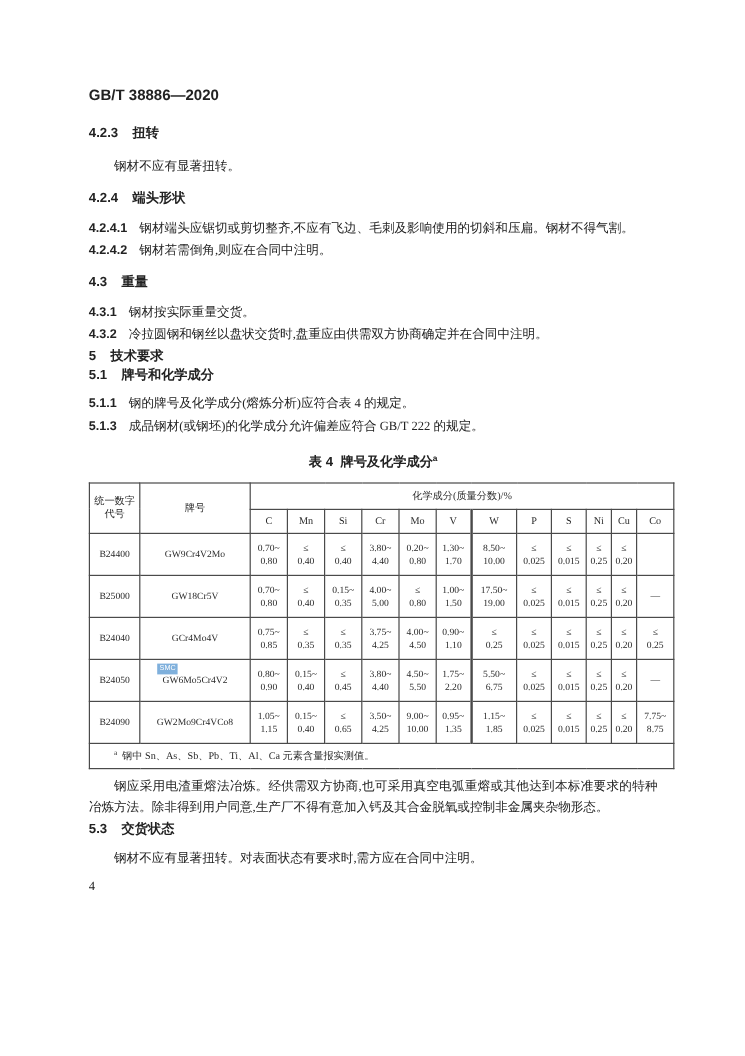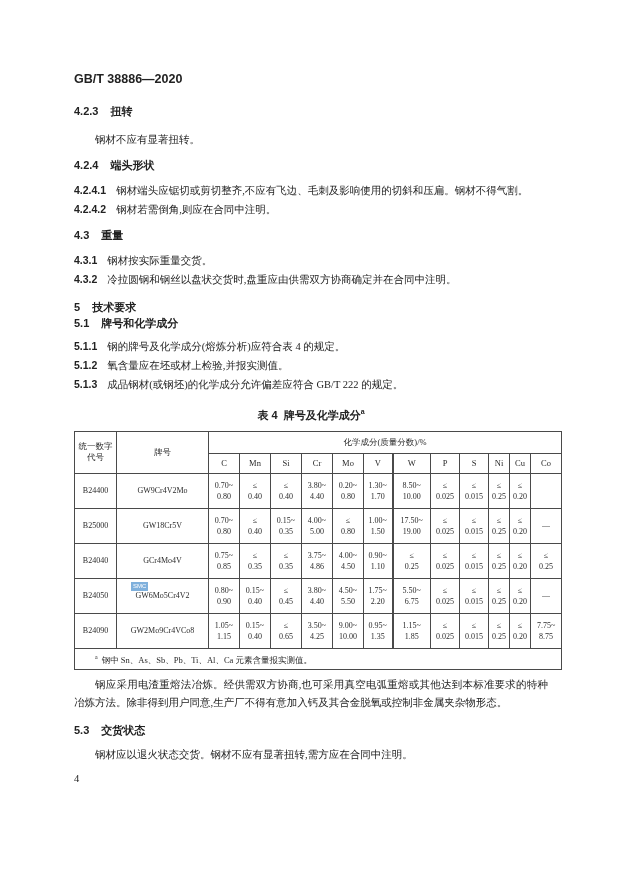--- a/index.html
+++ b/index.html
@@ -23,21 +23,21 @@
     font-weight:bold;font-size:11px;line-height:16px;
   }
   .heading .num{margin-right:12px;}
   .clause{white-space:normal;}
   .clause .num{
     font-family:"Liberation Sans","DejaVu Sans",sans-serif;
     font-weight:bold;margin-right:10px;
   }
   .indent{ text-indent:2em; text-align:justify;}
   .mt28{margin-top:16px}.mt22{margin-top:22px}.mt14{}
-  .mt12{margin-top:12px}.mt10{margin-top:10px}.mt8{margin-top:8px}
+  .mt12{margin-top:12px}.mt10{}.mt8{margin-top:8px}
   .mt6{margin-top:6px}.mt0{margin-top:0}
   
   .tbl-caption{
     margin-top:10px;text-align:center;
     font-family:"Liberation Sans","DejaVu Sans",sans-serif;
     font-weight:bold;font-size:11px;line-height:16px;
   }
   .tbl-caption sup{font-size:7px;}
   table.chem{
     margin-top:8px;
@@ -109,23 +109,20 @@
 
   <div class="heading mt10">
     <span class="num">5</span><span>技术要求</span>
   </div>
 
   <div class="heading mt14">
     <span class="num">5.1</span><span>牌号和化学成分</span>
   </div>
   <div class="clause mt6">
     <span class="num">5.1.1</span><span>钢的牌号及化学成分(熔炼分析)应符合表 4 的规定。</span>
-  </div>
-  <div class="clause mt0">
-    <span class="num">5.1.2</span><span>氧含量应在坯或材上检验,并报实测值。</span>
   </div>
   <div class="clause mt0">
     <span class="num">5.1.3</span><span>成品钢材(或钢坯)的化学成分允许偏差应符合 GB/T 222 的规定。</span>
   </div>
 
   <div class="tbl-caption">
     <span>表 4</span>&nbsp;&nbsp;<span>牌号及化学成分</span><sup>a</sup>
   </div>
 
   <table class="chem">
@@ -227,21 +224,21 @@
       <tr class="datarow">
         <td>B24040</td>
         <td>GCr4Mo4V</td>
         <td class="val">0.75~
 0.85</td>
         <td class="val">≤
 0.35</td>
         <td class="val">≤
 0.35</td>
         <td class="val">3.75~
-4.86</td>
+4.25</td>
         <td class="val">4.00~
 4.50</td>
         <td class="val">0.90~
 1.10</td>
         <td class="val thick-left">≤
 0.25</td>
         <td class="val">≤
 0.025</td>
         <td class="val">≤
 0.015</td>
@@ -316,17 +313,17 @@
         </td>
       </tr>
     </tbody>
   </table>
 
   <div class="clause indent mt6">钢应采用电渣重熔法冶炼。经供需双方协商,也可采用真空电弧重熔或其他达到本标准要求的特种冶炼方法。除非得到用户同意,生产厂不得有意加入钙及其合金脱氧或控制非金属夹杂物形态。</div>
 
   <div class="heading mt10">
     <span class="num">5.3</span><span>交货状态</span>
   </div>
-  <div class="clause indent mt8">钢材应以退火状态交货。钢材不应有显著扭转,需方应在合同中注明。</div>
+  <div class="clause indent mt8">钢材不应有显著扭转。对表面状态有要求时,需方应在合同中注明。</div>
 
   <div class="pageno">4</div>
 
 </div>
 
 </body></html>

